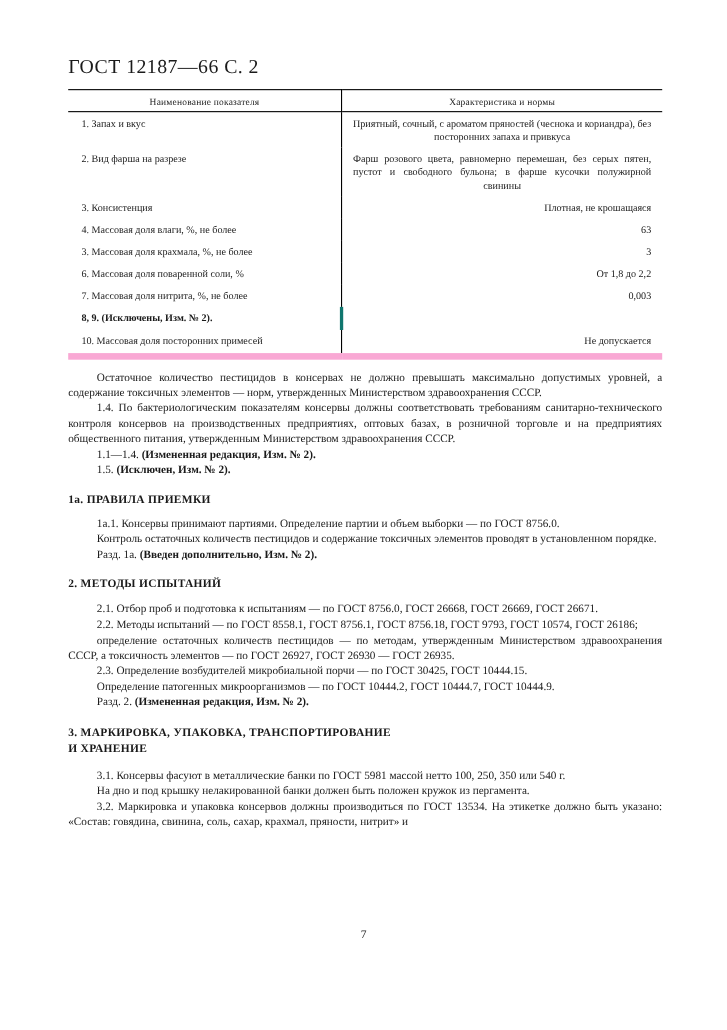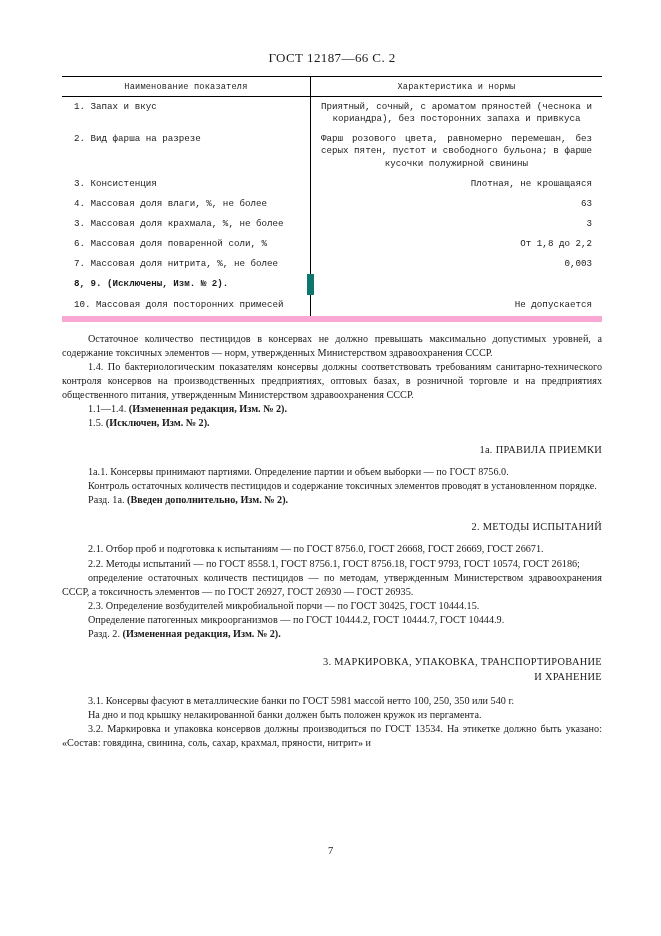--- a/index.html
+++ b/index.html
@@ -23,37 +23,36 @@
     padding: 0;
     box-sizing: border-box;
   }
   .content {
     position: absolute;
     left: 62px;
     top: 50px;
     width: 540px;
   }
   .header {
-    text-align: center;
-    font-size: 13px;
+    text-align: left;
+    font-size: 18px;
     letter-spacing: 0.4px;
     margin-bottom: 10px;
     white-space: nowrap;
   }
   table.spec {
     border-collapse: collapse;
     width: 100%;
     margin-top: 4px;
     margin-bottom: 8px;
     font-size: 9.2px;
   }
   table.spec th, table.spec td {
     border: none;
     padding: 0;
-    font-family: Liberation Mono, monospace;
   }
   table.spec .thead-row th {
     border-top: 1px solid #000;
     border-bottom: 1px solid #000;
     padding: 5px 4px 4px 4px;
     font-weight: normal;
     text-align: center;
     font-size: 8.6px;
     letter-spacing: 0.2px;
   }
@@ -79,35 +78,35 @@
   }
   table.spec tbody td.c2.just {
     text-align: justify;
     text-align-last: center;
   }
   table.spec tbody tr.last td {
     border-bottom: 6px solid #f9a8d4;
     padding-bottom: 5px;
   }
   table.spec tbody tr.nobord td.c1 {
-    border-right: 7px solid #0f766e;
+    border-right: 3px solid #0f766e;
   }
   .body-text {
     font-size: 10.2px;
     line-height: 1.38;
     text-align: justify;
     margin: 0;
   }
   .body-text.indent {
     text-indent: 26px;
   }
   .b { font-weight: bold; }
   .sec-title {
-    text-align: right;
-    font-weight: normal;
+    text-align: left;
+    font-weight: bold;
     font-size: 10.4px;
     margin: 14px 0 10px 0;
     letter-spacing: 0.3px;
   }
   .sec-title.two-line {
     line-height: 1.4;
   }
   .block-gap { margin-top: 10px; }
   .footer-num {
     position: absolute;

